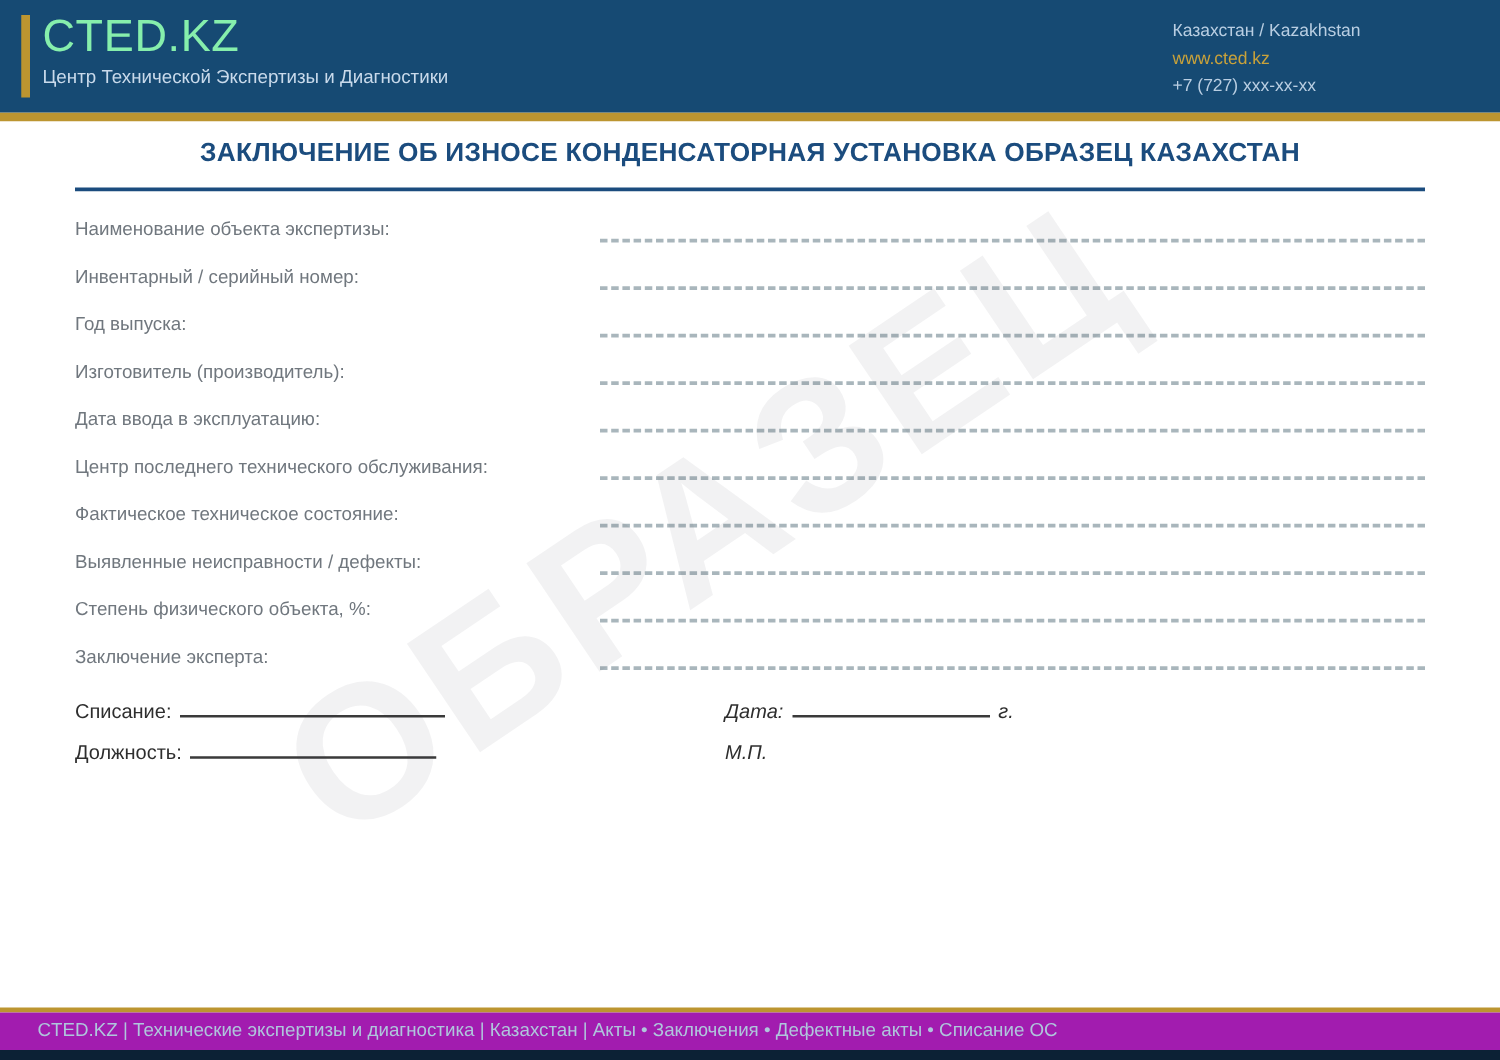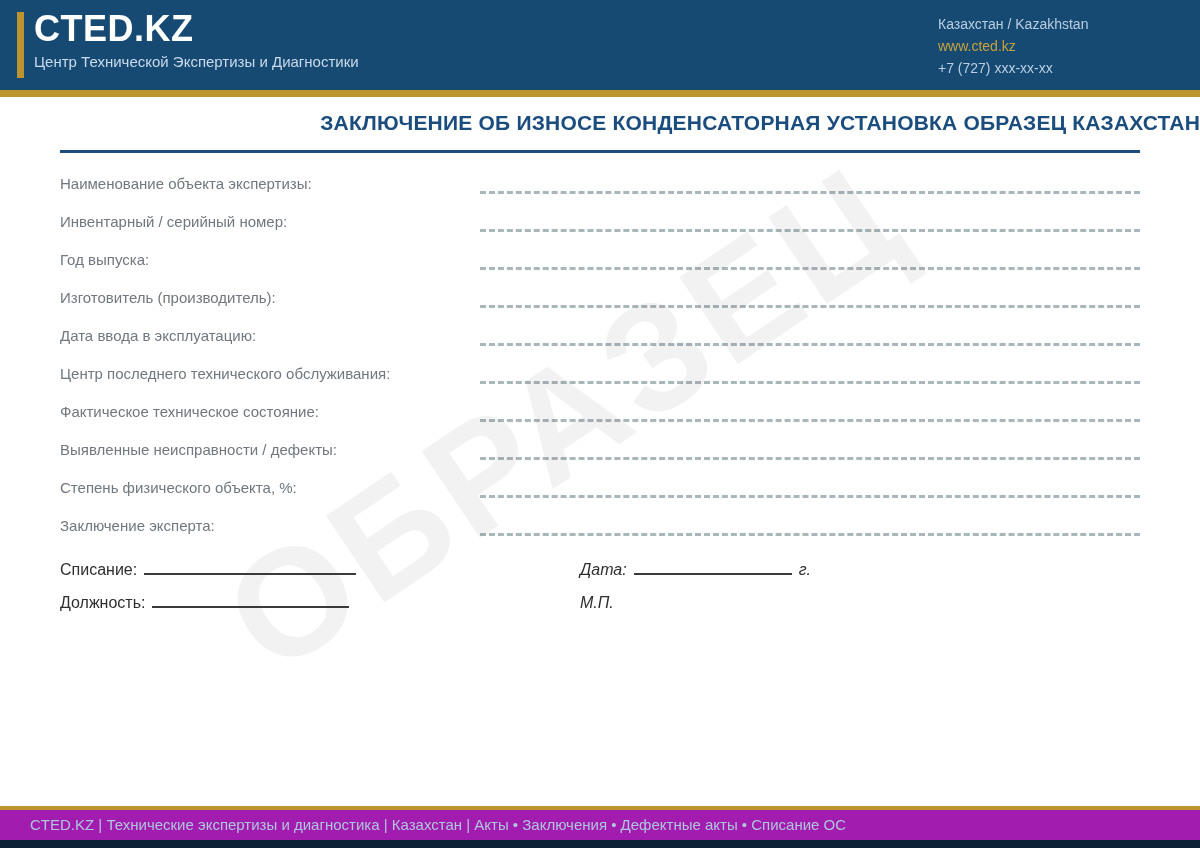--- a/index.html
+++ b/index.html
@@ -12,35 +12,35 @@
   
   .header {
     position:relative; height:90px; background:#164a73;
   }
   .accent-bar {
     position:absolute; left:17px; top:12px; width:7px; height:66px;
     background:#bc9530;
   }
   .logo-block { position:absolute; left:34px; top:8px; }
   .logo {
-    color:#ffffff; font-size:36px; font-weight:bold; letter-spacing:0.5px;
+    color:#86efac; font-size:36px; font-weight:normal; letter-spacing:0.5px;
     line-height:42px;
   }
   .logo-subtitle {
     color:#c9daeb; font-size:15px; margin-top:3px; font-weight:normal;
   }
   .header-right {
     position:absolute; left:938px; top:13px;
     font-size:14px; line-height:22px; color:#b9cee2;
   }
   .header-site { color:#c9a23a; cursor:pointer; }
   .gold-bar { height:7px; background:#bc9530; }
   
   .doc-title {
-    margin-top:14px; text-align:right;
+    margin-top:14px; text-align:center;
     color:#1b4c7e; font-size:21px; font-weight:bold; letter-spacing:0.2px;
   }
   .title-divider {
     margin:15px 60px 0 60px; height:3px; background:#1b4c7e;
   }
   
   .form-section { margin:11px 60px 0 60px; }
   .field-row { display:flex; align-items:center; height:38px; }
   .field-label {
     width:420px; font-size:15px; color:#70777e; flex-shrink:0;

